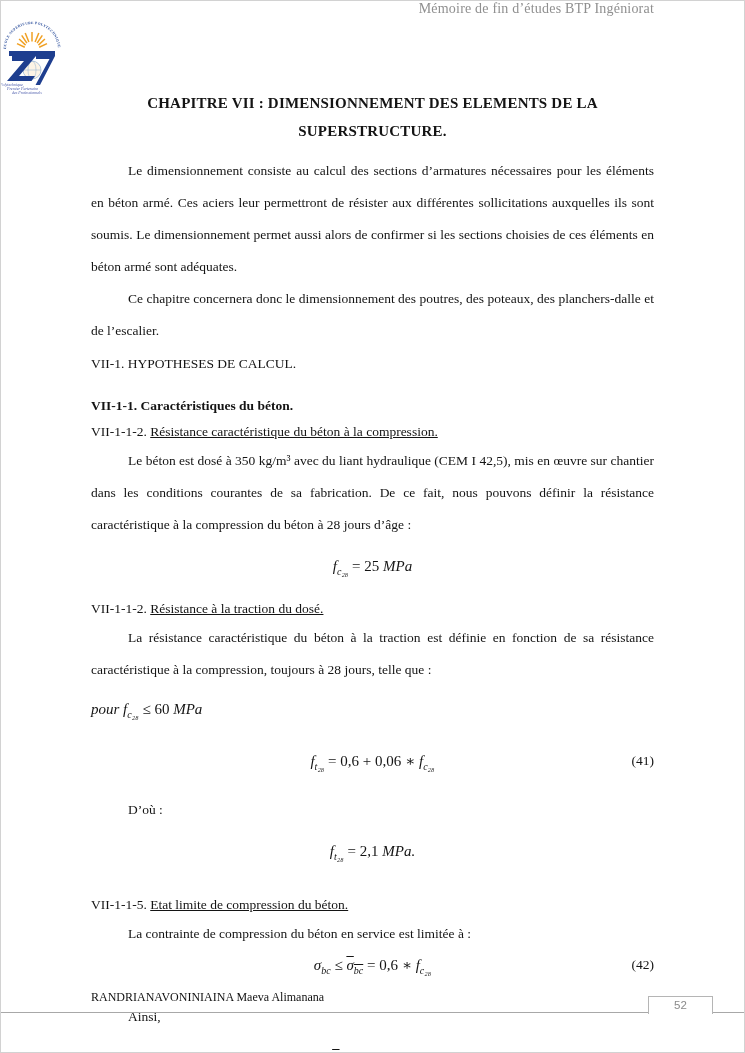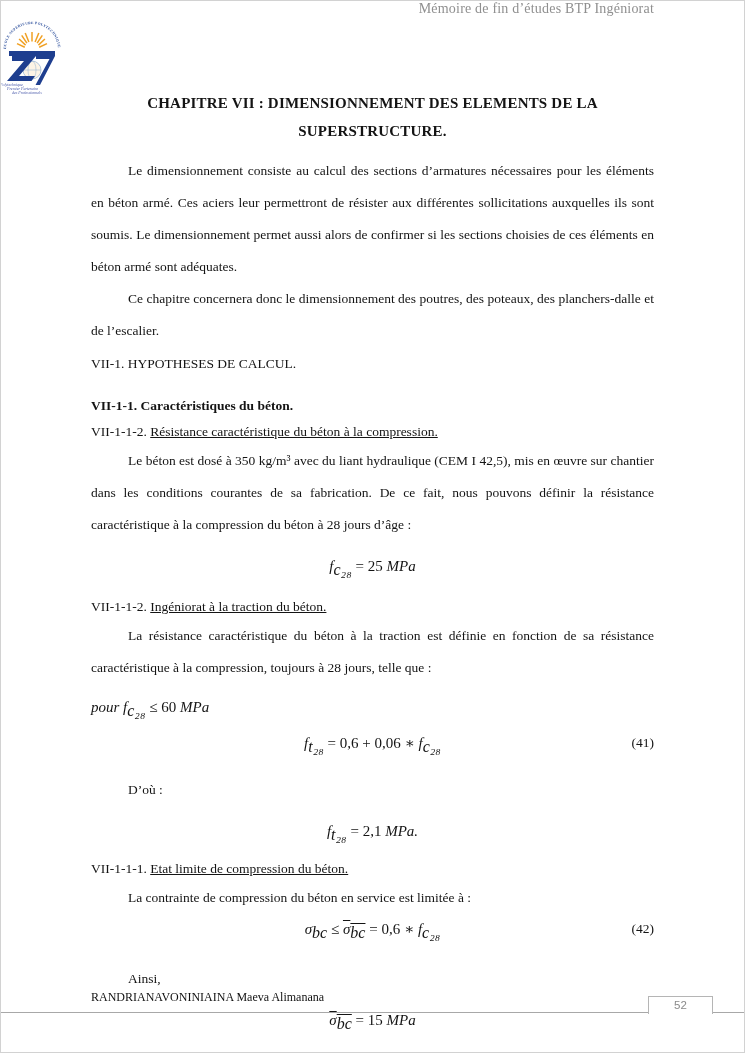--- a/index.html
+++ b/index.html
@@ -28,27 +28,27 @@
   
   .para{
     font-size:13.5px;line-height:32px;text-align:justify;margin:0;
   }
   .ind{text-indent:37px;}
   .sec{font-size:13.5px;line-height:26px;margin:0;}
   .sec-bold{font-weight:bold;}
   .u{text-decoration:underline;}
   .mt10{margin-top:4px;} .mt12{margin-top:12px;} .mt13{margin-top:13px;}
   .mt14{margin-top:14px;} .mt16{margin-top:16px;} .mt19{margin-top:19px;}
-  .mt20{margin-top:10px;} .mb10{margin-bottom:10px;}
+  .mt20{margin-top:24px;} .mb10{margin-bottom:10px;}
   
   .eqrow{position:relative;text-align:center;font-size:15px;line-height:22px;}
   .eqleft{text-align:left;}
   .mi{font-style:italic;}
   .mn{font-style:normal;}
-  .eq sub, .eqrow sub{font-size:16px;}
+  .eq sub, .eqrow sub{font-size:10px;}
   .ov{text-decoration:overline;}
   .eqnum{position:absolute;right:0;top:0;font-size:13.5px;font-style:normal;color:#141414;}
   
   .footer-name{position:absolute;left:90px;top:989px;font-size:12px;color:#111;}
   .footer-line{position:absolute;left:0;top:1011px;width:100%;border-top:1px solid #a8a8a8;height:0;}
   .page-tab{
     position:absolute;left:647px;top:995px;width:63px;height:17px;
     border:1px solid #b5b5b5;border-bottom:none;background:#fff;z-index:2;
     text-align:center;font-family:"Liberation Sans","DejaVu Sans",sans-serif;
     font-size:11.5px;color:#8a8a8a;line-height:17px;
@@ -113,40 +113,40 @@
     <p class="sec sec-bold mt16">VII-1-1. Caractéristiques du béton.</p>
 
     <p class="sec"><span>VII-1-1-2. </span><span class="u">Résistance caractéristique du béton à la compression.</span></p>
 
     <p class="para ind">Le béton est dosé à 350 kg/m³ avec du liant hydraulique (CEM I 42,5), mis en œuvre sur chantier dans les conditions courantes de sa fabrication. De ce fait, nous pouvons définir la résistance caractéristique à la compression du béton à 28 jours d’âge :</p>
 
     <div class="eqrow mt14 mb10">
       <span class="eq"><span class="mi">f</span><sub class="mi">c₂₈</sub><span class="mn"> = 25 </span><span class="mi">MPa</span></span>
     </div>
 
-    <p class="sec mt13"><span>VII-1-1-2. </span><span class="u">Ingéniorat à la traction du béton.</span></p>
+    <p class="sec mt13"><span>VII-1-1-2. </span><span class="u">Résistance à la traction du dosé.</span></p>
 
     <p class="para ind">La résistance caractéristique du béton à la traction est définie en fonction de sa résistance caractéristique à la compression, toujours à 28 jours, telle que :</p>
 
     <div class="eqrow eqleft mt12">
       <span class="eq"><span class="mi">pour </span><span class="mi">f</span><sub class="mi">c₂₈</sub><span class="mn"> ≤ 60 </span><span class="mi">MPa</span></span>
     </div>
 
     <div class="eqrow mt20">
       <span class="eq"><span class="mi">f</span><sub class="mi">t₂₈</sub><span class="mn"> = 0,6 + 0,06 ∗ </span><span class="mi">f</span><sub class="mi">c₂₈</sub></span>
       <span class="eqnum">(41)</span>
     </div>
 
     <p class="para ind mt16">D’où :</p>
 
     <div class="eqrow mt14">
       <span class="eq"><span class="mi">f</span><sub class="mi">t₂₈</sub><span class="mn"> = 2,1 </span><span class="mi">MPa.</span></span>
     </div>
 
-    <p class="sec mt20"><span>VII-1-1-1. </span><span class="u">Etat limite de compression du béton.</span></p>
+    <p class="sec mt20"><span>VII-1-1-5. </span><span class="u">Etat limite de compression du béton.</span></p>
 
     <p class="para ind">La contrainte de compression du béton en service est limitée à :</p>
 
     <div class="eqrow mt10">
       <span class="eq"><span class="mi">σ</span><sub class="mi">bc</sub><span class="mn"> ≤ </span><span class="ov"><span class="mi">σ</span><sub class="mi">bc</sub></span><span class="mn"> = 0,6 ∗  </span><span class="mi">f</span><sub class="mi">c₂₈</sub></span>
       <span class="eqnum">(42)</span>
     </div>
 
     <p class="para ind mt19">Ainsi,</p>
 

